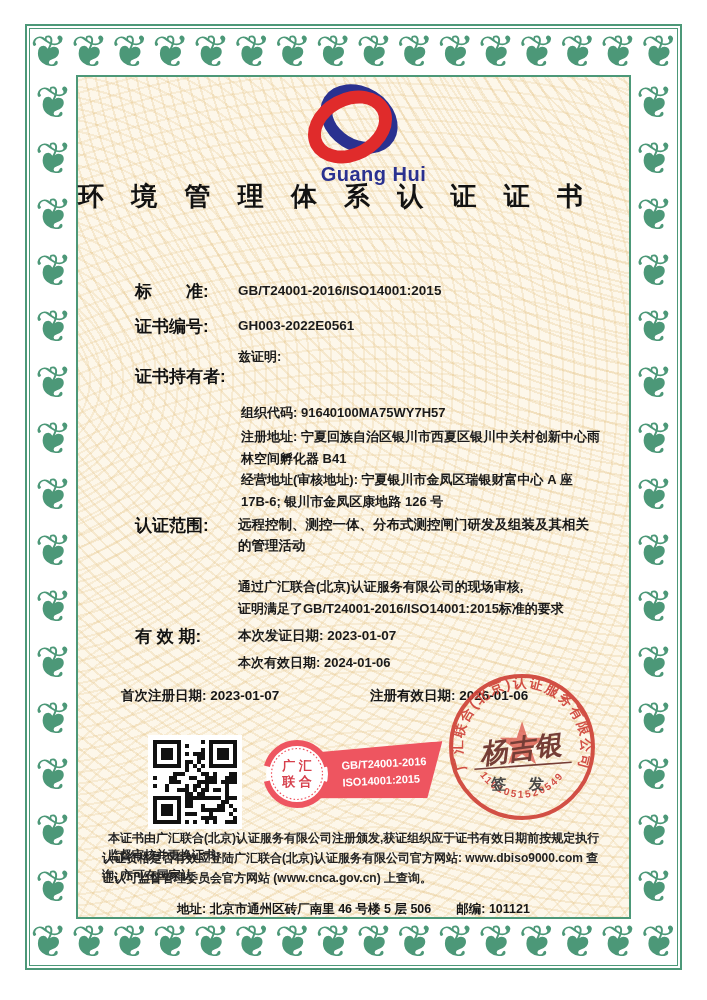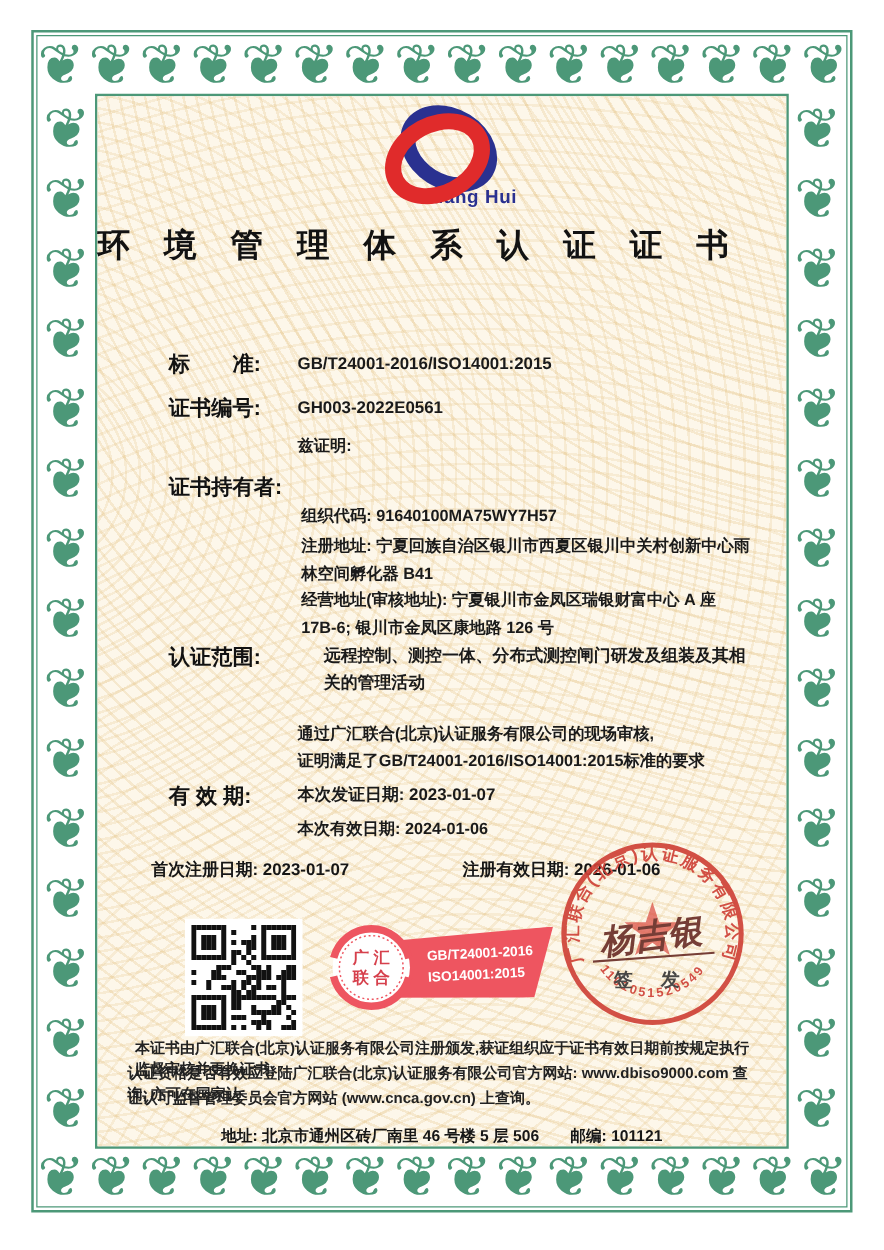--- a/index.html
+++ b/index.html
@@ -29,30 +29,30 @@
       repeating-radial-gradient(circle at -10% 36%, rgba(226,190,124,0.22) 0 2px, rgba(0,0,0,0) 2px 11px),
       repeating-radial-gradient(circle at 55% 118%, rgba(226,190,124,0.20) 0 2px, rgba(0,0,0,0) 2px 12px),
       #fdf7ea;
   }
   
   .logo-wrap{position:absolute;top:8px;left:0;right:0;text-align:center;}
   .logo-mark{position:relative;width:96px;height:62px;margin:0 auto;}
   .ring{position:absolute;border-radius:50%;}
   .ring-blue{width:58px;height:40px;border:12px solid #2a3190;right:2px;top:2px;transform:rotate(32deg);}
   .ring-red{width:62px;height:42px;border:13px solid #e02b2b;left:0;top:8px;transform:rotate(-28deg);}
-  .brand{margin-top:2px;font-size:15px;font-weight:700;color:#2a3190;letter-spacing:0.5px;padding-left:40px;}
+  .brand{margin-top:16px;font-size:20px;font-weight:700;color:#2a3190;letter-spacing:0.5px;padding-left:40px;}
   
   .title{position:absolute;top:102px;left:0;right:0;text-align:left;
          font-size:26px;font-weight:700;letter-spacing:10px;color:#121212;}
   
   .row{position:absolute;left:57px;right:26px;display:flex;font-weight:700;}
   .row .lbl{flex:0 0 103px;font-size:17px;color:#121212;}
   .row .val{font-size:13.5px;line-height:21px;color:#1a1a1a;}
   .para{position:absolute;left:160px;width:362px;font-size:13px;line-height:21.5px;font-weight:700;color:#1a1a1a;}
-  .scope-val{width:360px;margin-left:21px;}
+  .scope-val{width:360px;}
   .dates-row{position:absolute;left:43px;right:26px;font-size:13.5px;font-weight:700;}
   .dates-row .pair{position:absolute;white-space:nowrap;}
   
   .qr-box{position:absolute;left:70px;top:658px;width:94px;height:94px;background:#ffffff;
           display:flex;align-items:center;justify-content:center;}
   .badge-flag{position:absolute;left:216px;top:668px;width:150px;height:56px;background:#ee5560;
               transform:rotate(-3deg);
               clip-path:polygon(0 10%,100% 0%,88% 100%,0 88%);
               color:#ffffff;font-weight:700;font-size:11px;line-height:17px;
               padding:11px 0 0 48px;box-sizing:border-box;}
@@ -96,21 +96,21 @@
       <span class="val">GB/T24001-2016/ISO14001:2015</span>
     </div>
 
     <div class="row" style="top:238px">
       <span class="lbl">证书编号:</span>
       <span class="val">GH003-2022E0561</span>
     </div>
 
     <div class="para" style="top:269px">兹证明:</div>
 
-    <div class="row" style="top:301px">
+    <div class="row" style="top:288px">
       <span class="lbl">证书持有者:</span>
     </div>
 
     <div class="para" style="top:325px;left:163px">组织代码: 91640100MA75WY7H57</div>
     <div class="para" style="top:349px;left:163px">注册地址: 宁夏回族自治区银川市西夏区银川中关村创新中心雨林空间孵化器 B41</div>
     <div class="para" style="top:392px;left:163px">经营地址(审核地址): 宁夏银川市金凤区瑞银财富中心 A 座 17B-6; 银川市金凤区康地路 126 号</div>
 
     <div class="row" style="top:437px">
       <span class="lbl">认证范围:</span>
       <span class="val scope-val">远程控制、测控一体、分布式测控闸门研发及组装及其相关的管理活动</span>

